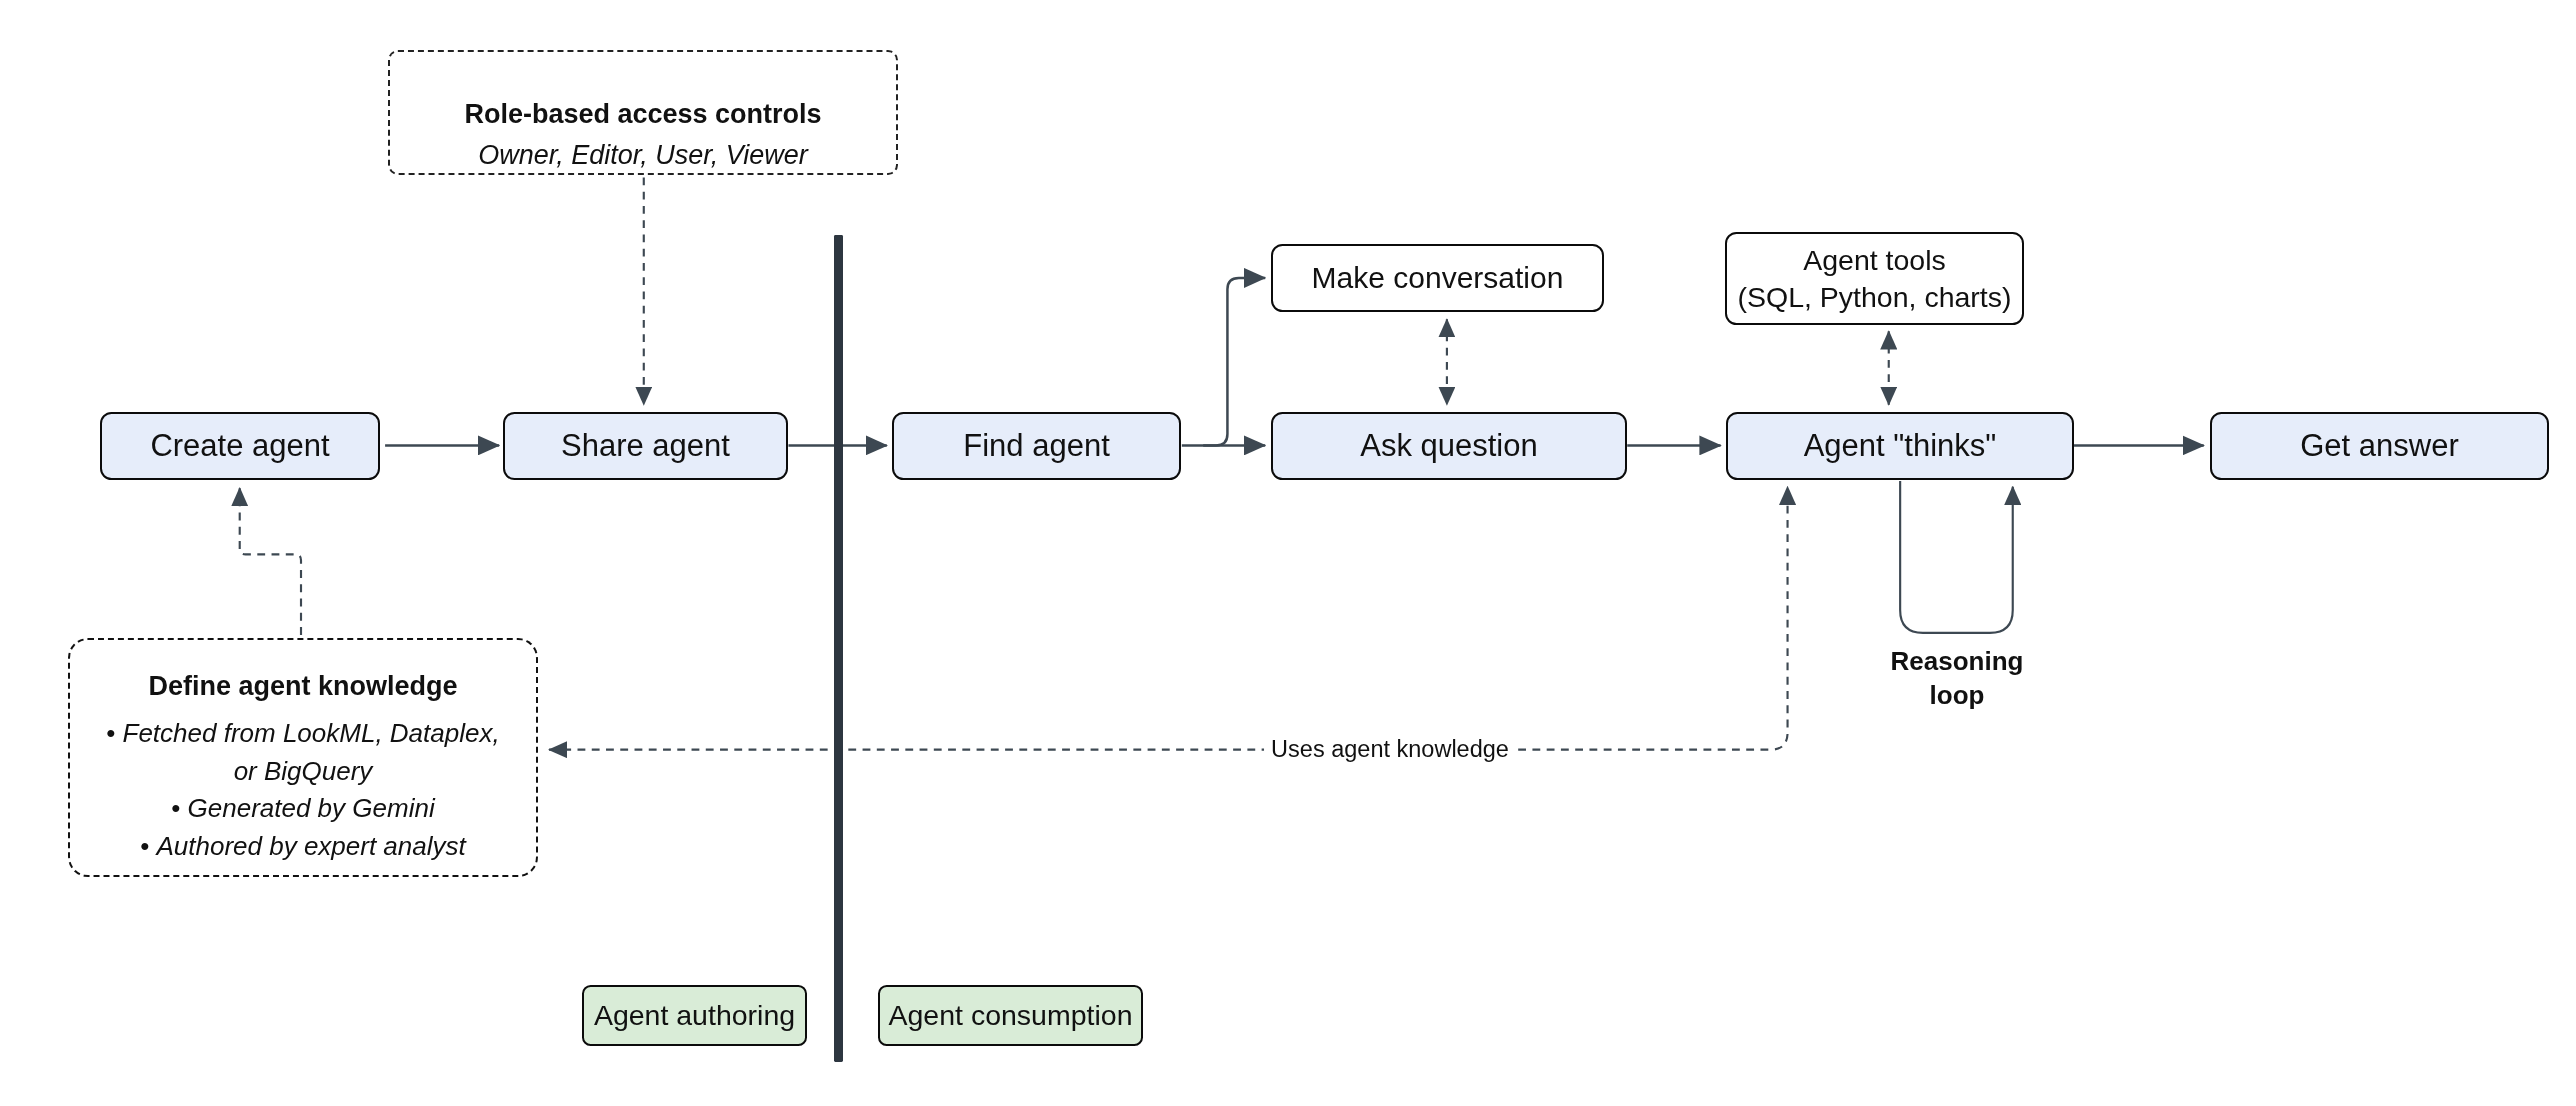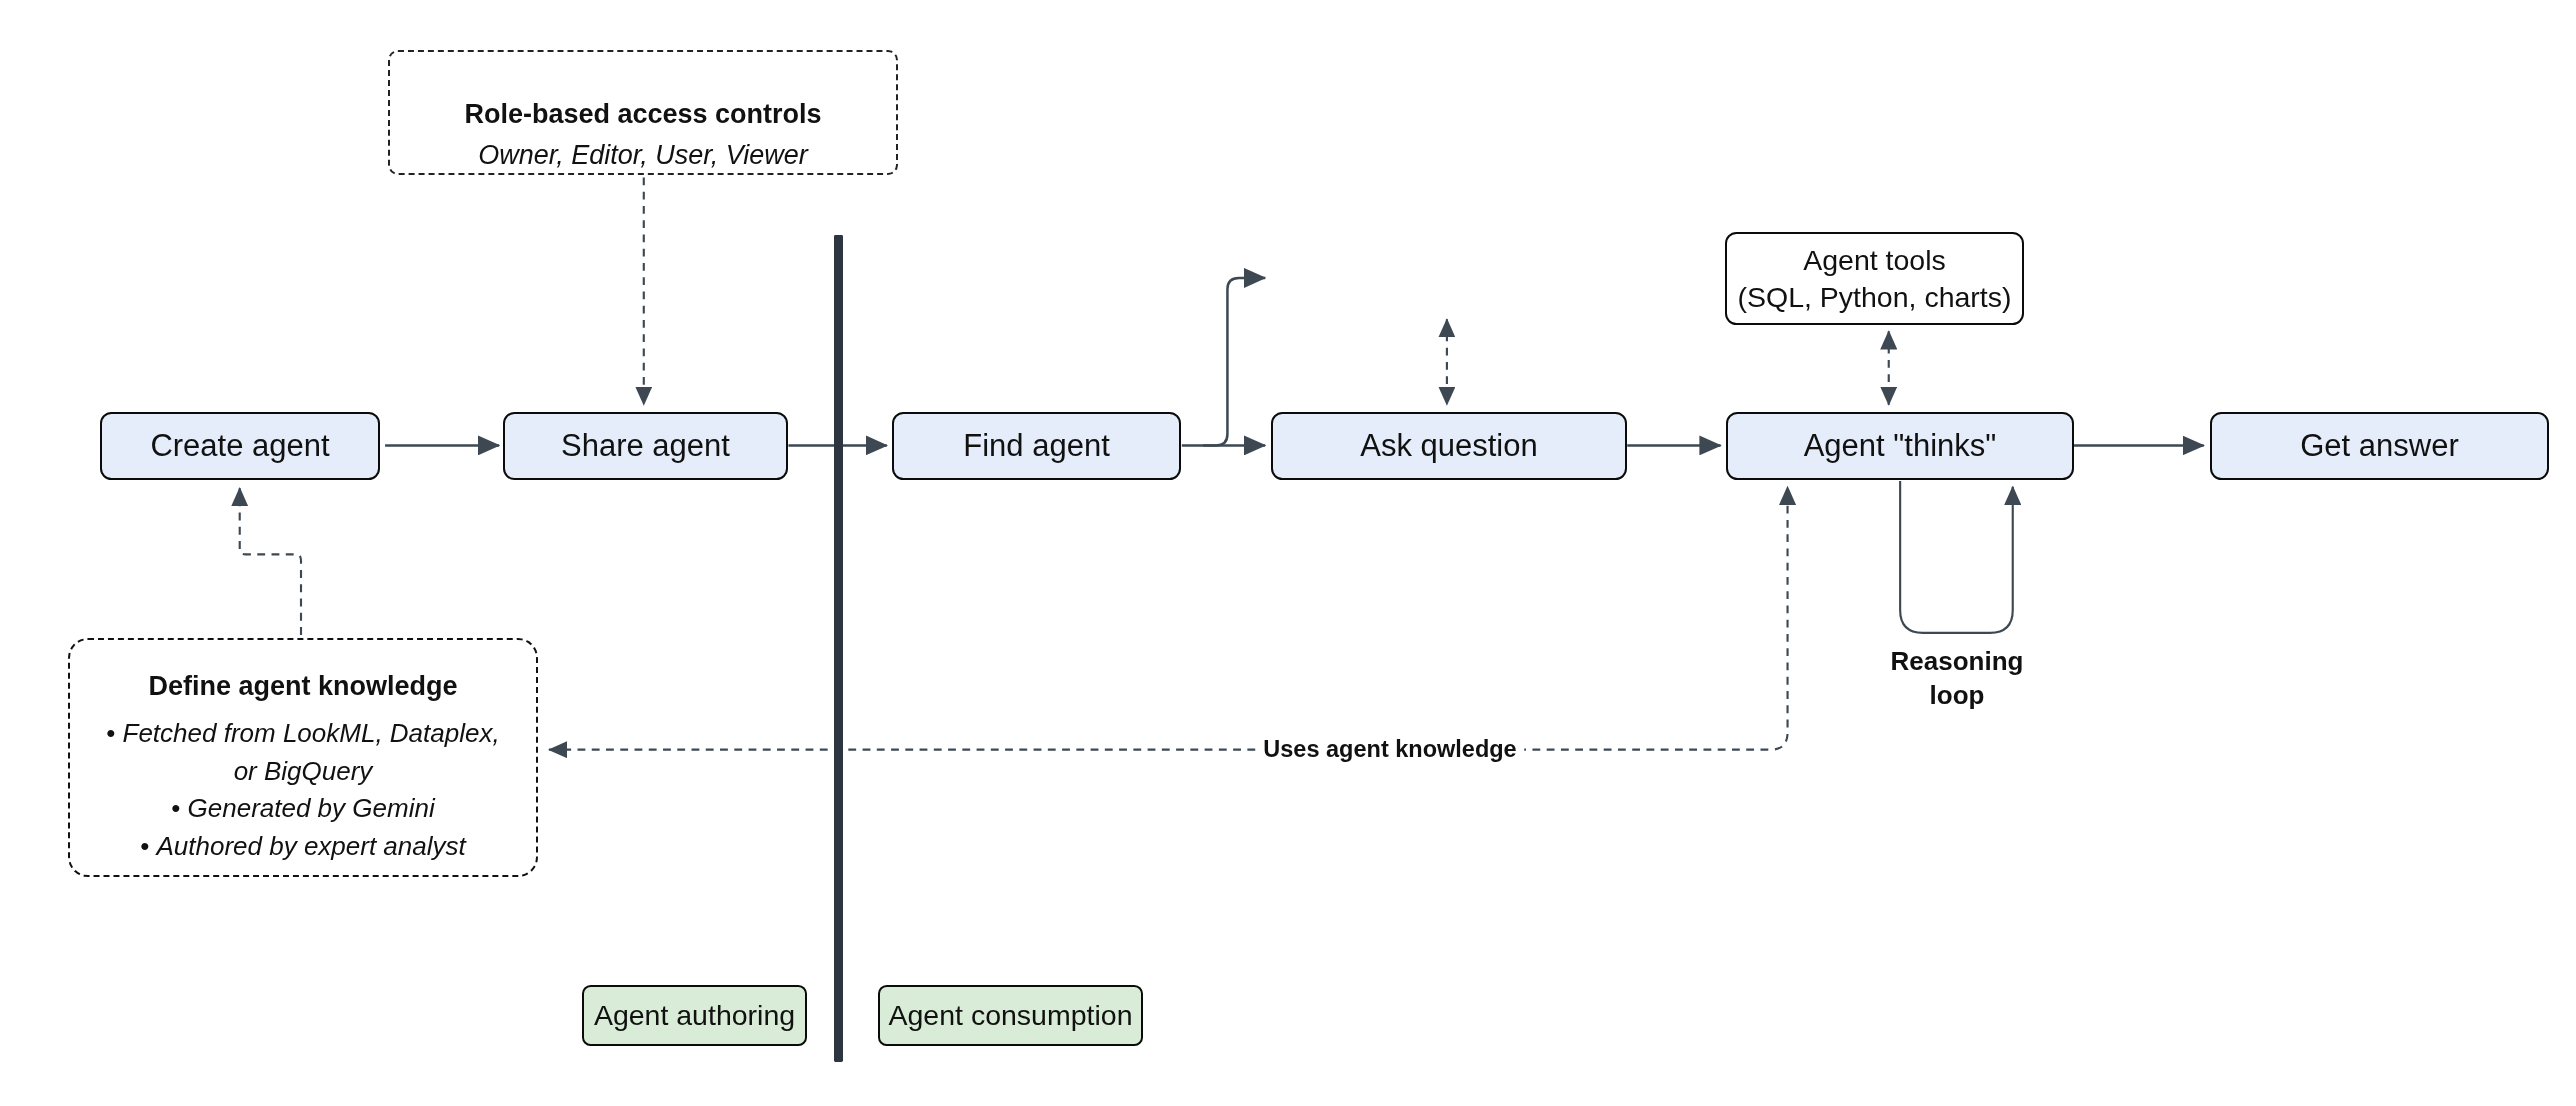--- a/index.html
+++ b/index.html
@@ -45,21 +45,21 @@
   .note.knowledge .bullet{margin-right:7.1px;font-style:normal;}
   
   .lane{
     display:flex;align-items:center;justify-content:center;text-align:center;
     border:2.9px solid var(--border);border-radius:8.6px;
     background:var(--lane-fill-green);font-size:28.5px;
   }
   .divider{background:var(--divider);border-radius:1.4px;}
   .floating-label{
     position:absolute;transform:translate(-50%,-50%);
-    background:#ffffff;padding:1.4px 7.1px;font-weight:bold;font-size:23.5px;white-space:nowrap;
+    background:#ffffff;padding:1.4px 7.1px;font-weight:normal;font-size:23.5px;white-space:nowrap;
   }
   .loop-label{
     position:absolute;transform:translateX(-50%);
     text-align:center;font-weight:bold;font-size:26px;line-height:1.3;
   }
   svg.connectors{position:absolute;left:0;top:0;}
   svg.connectors path{fill:none;stroke:var(--connector);}
   svg.connectors path.solid{stroke-width:3.5;}
   svg.connectors path.thin{stroke-width:3;}
   svg.connectors path.dashed-fine{stroke-width:3;stroke-dasharray:11 9;}
@@ -115,20 +115,23 @@
   <div class="abs node" style="left:1271px;top:412px;width:356px;height:68px;">
     <span>Ask question</span>
   </div>
   <div class="abs node" style="left:1726px;top:412px;width:348px;height:68px;">
     <span>Agent "thinks"</span>
   </div>
   <div class="abs node" style="left:2210px;top:412px;width:339px;height:68px;">
     <span>Get answer</span>
   </div>
 
+  <div class="abs node white" style="left:1271px;top:244px;width:333px;height:68px;font-size:30px;">
+    <span>Make conversation</span>
+  </div>
   <div class="abs node white" style="left:1725px;top:232px;width:299px;height:93px;font-size:28.5px;">
     <span class="stack">
       <span>Agent tools</span>
       <span>(SQL, Python, charts)</span>
     </span>
   </div>
 
   <div class="abs note knowledge" style="left:68px;top:638px;width:470px;height:239px;">
     <div class="title">Define agent knowledge</div>
     <ul>

